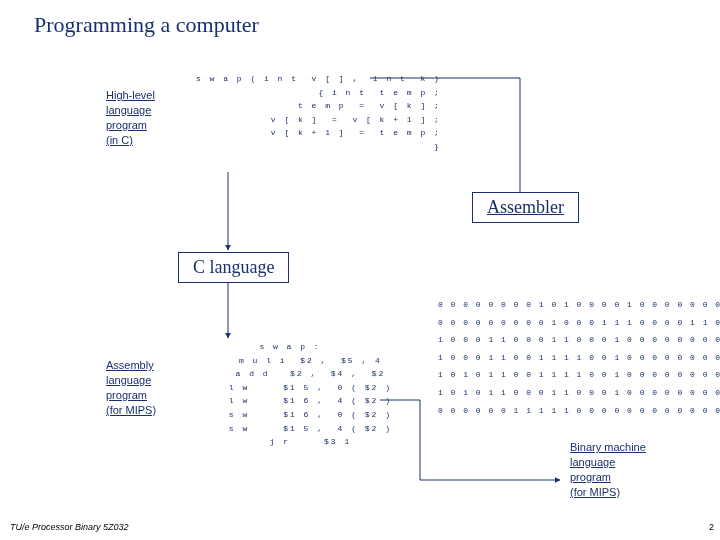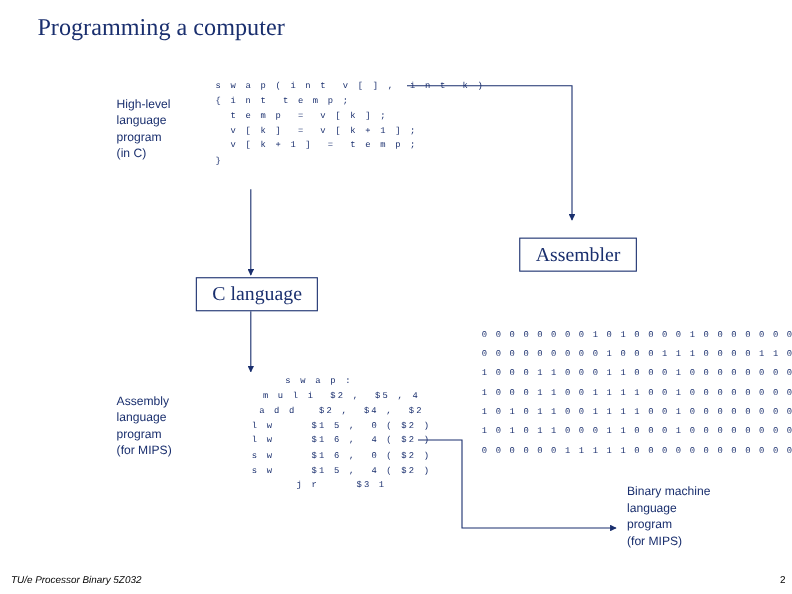--- a/index.html
+++ b/index.html
@@ -17,20 +17,21 @@
     left: 34px;
     font-family: "Times New Roman", serif;
     font-size: 22px;
     color: #1a2f6e;
   }
   .label {
     position: absolute;
     font-size: 11px;
     color: #1a2f6e;
     line-height: 1.35;
+    text-decoration: underline;
   }
   .code {
     position: absolute;
     font-family: "Courier New", monospace;
     font-size: 8px;
     color: #1a2f6e;
     letter-spacing: 2px;
     white-space: pre;
     line-height: 1.7;
   }
@@ -93,28 +94,28 @@
   <polyline points="380,400 420,400 420,480 560,480" fill="none" stroke="#1a2f6e" stroke-width="1" marker-end="url(#arrow)"></polyline>
 </svg>
 
 <div class="title">Programming a computer</div>
 
 <div class="label" style="top:88px; left:106px; white-space:pre;">High-level
 language
 program
 (in C)</div>
 
-<div class="code" style="top:72px; left:196px;">s w a p ( i n t  v [ ] ,  i n t  k )
+<div class="code" style="top:72px; left:196px;text-align:right;">s w a p ( i n t  v [ ] ,  i n t  k )
 { i n t  t e m p ;
   t e m p  =  v [ k ] ;
   v [ k ]  =  v [ k + 1 ] ;
   v [ k + 1 ]  =  t e m p ;
 }</div>
 
-<div class="box" style="top:216px; left:472px;">Assembler</div>
+<div class="box" style="top:192px; left:472px;text-decoration:underline;">Assembler</div>
 
 <div class="box" style="top:252px; left:178px;">C language</div>
 
 <div class="label" style="top:358px; left:106px; white-space:pre;">Assembly
 language
 program
 (for MIPS)</div>
 
 <div class="code" style="top:340px; left:188px;text-align:center;">s w a p :
       m u l i  $2 ,  $5 , 4

